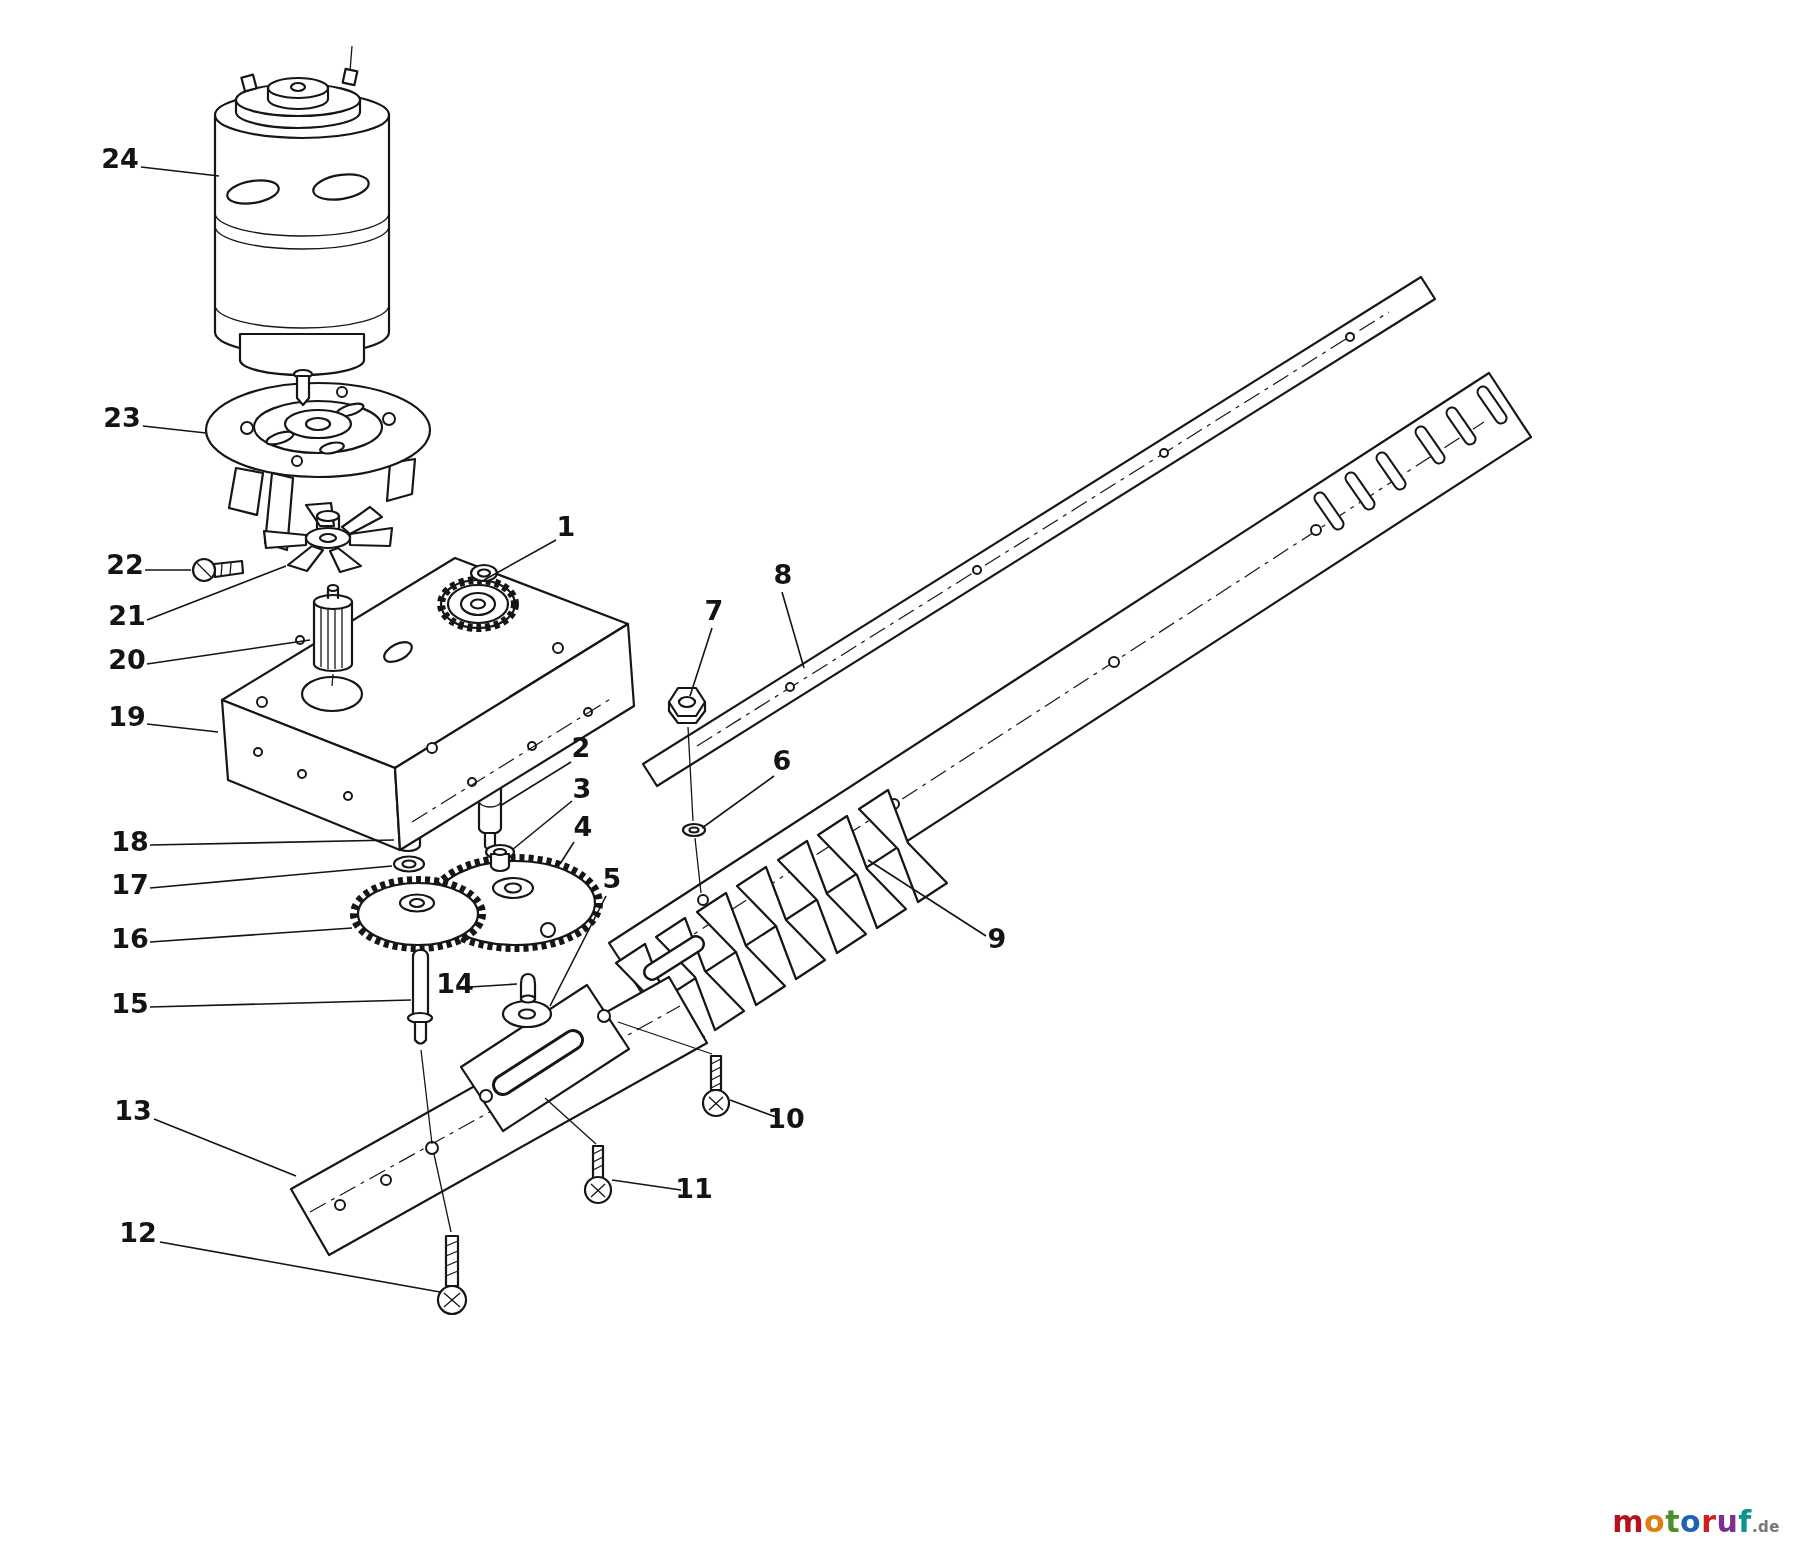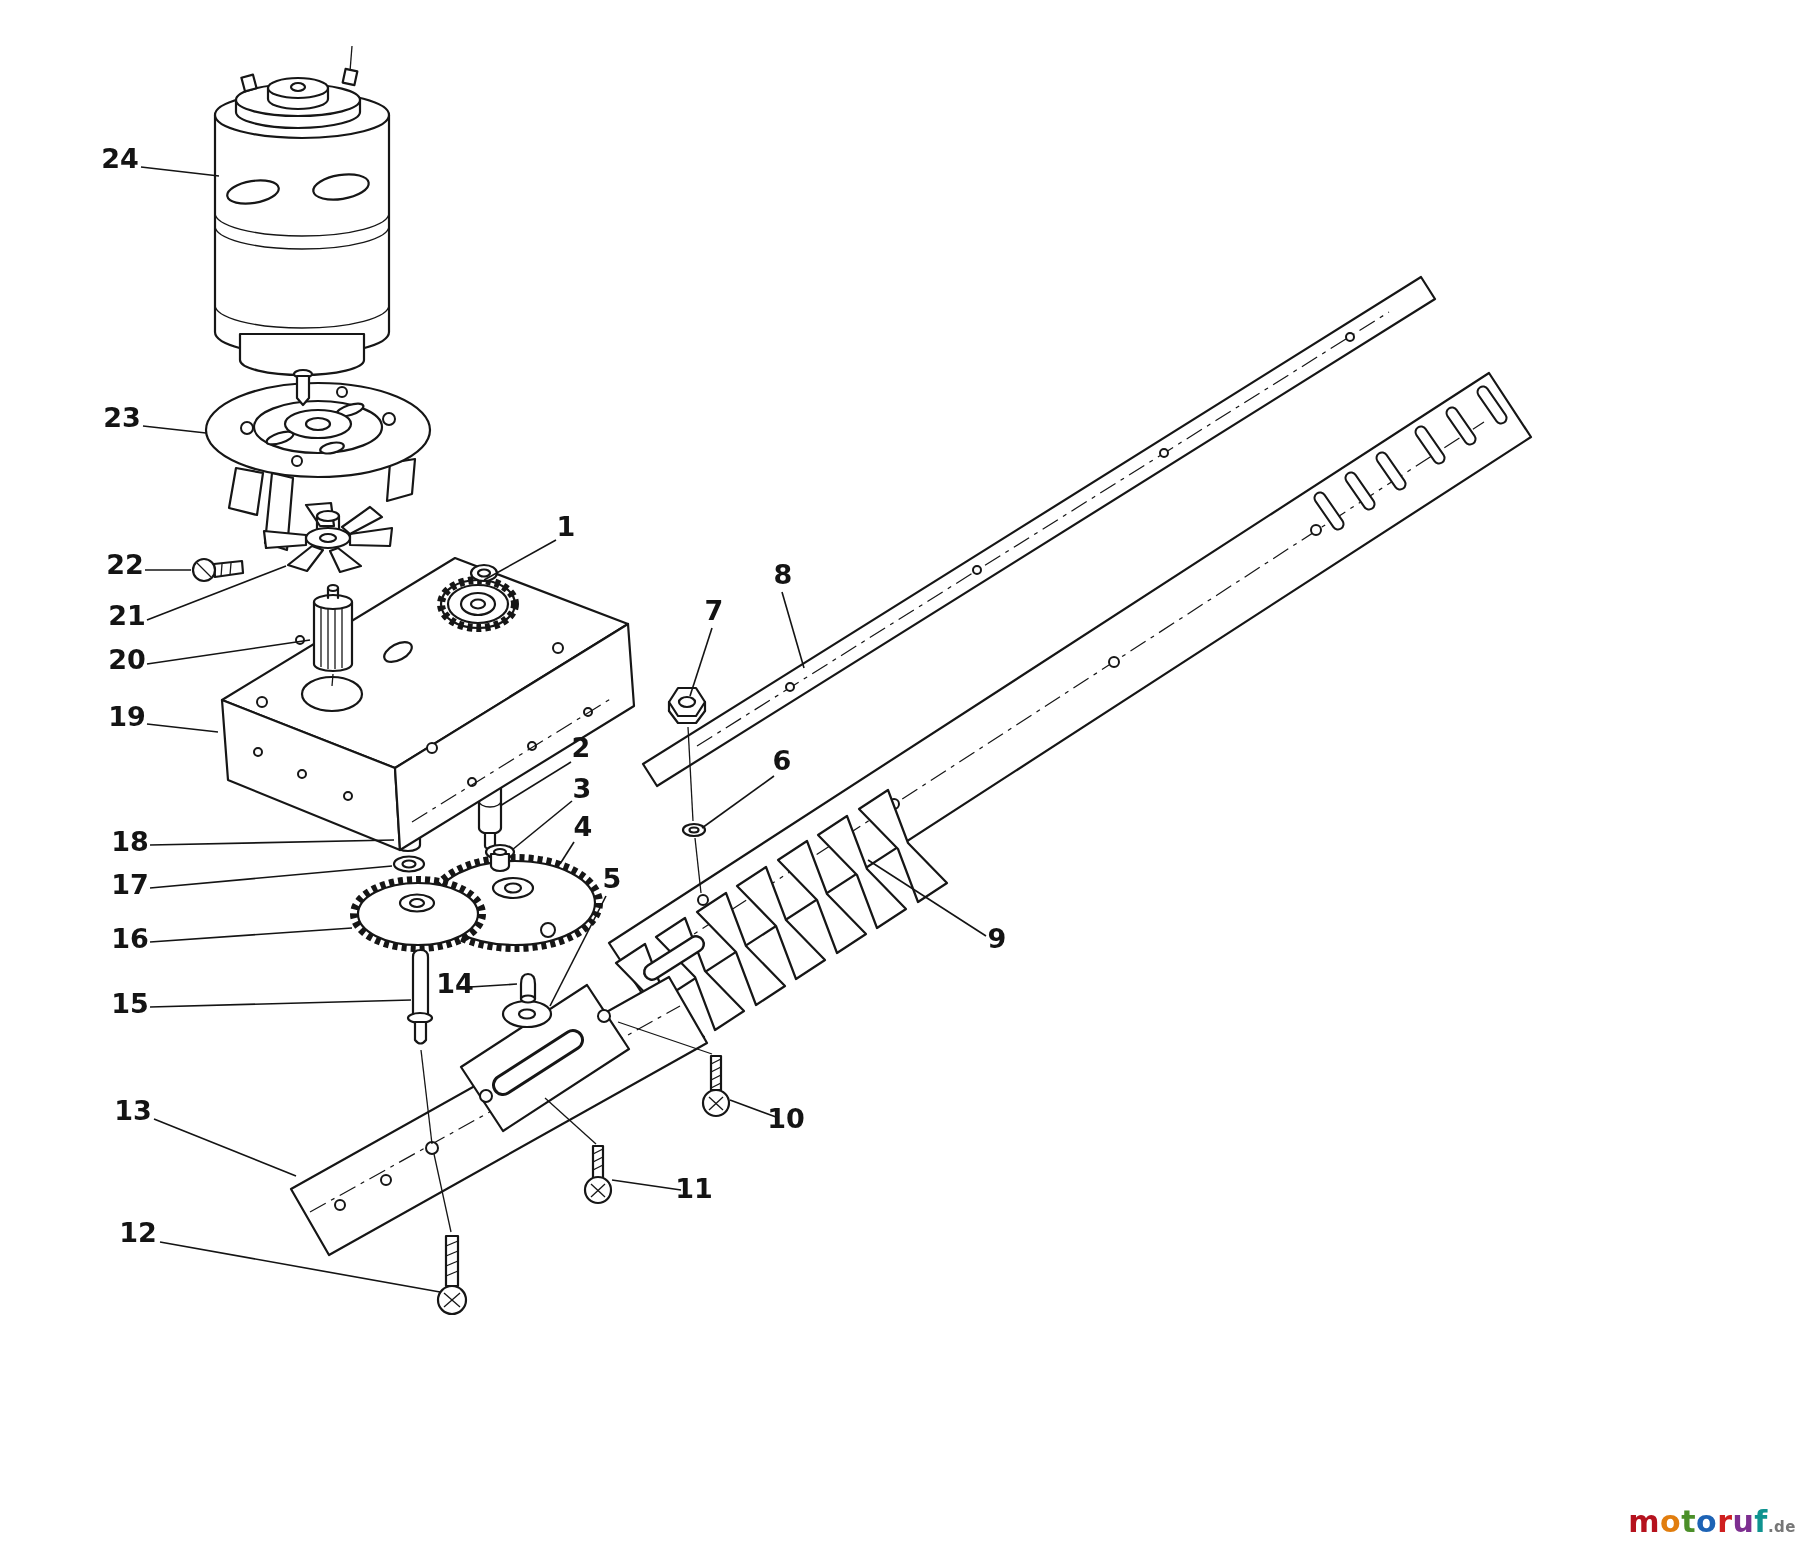--- a/index.html
+++ b/index.html
@@ -9,21 +9,21 @@
   .fw{fill:#ffffff;stroke:var(--ink,#161616);stroke-width:2.2;stroke-linejoin:round;stroke-linecap:round;}
   .ln{fill:none;stroke:var(--ink,#161616);stroke-width:2.2;stroke-linejoin:round;stroke-linecap:round;}
   .thin{fill:none;stroke:var(--ink,#161616);stroke-width:1.3;}
   .teeth{fill:none;stroke:var(--ink,#161616);stroke-width:8;stroke-dasharray:5 4;}
   .dash{fill:none;stroke:var(--ink,#161616);stroke-width:1.2;stroke-dasharray:18 6 4 6;}
   .lead{stroke:#141414;stroke-width:1.6;fill:none;}
   .slotO{stroke:var(--ink,#161616);fill:none;stroke-linecap:round;}
   .slotI{stroke:#ffffff;fill:none;stroke-linecap:round;}
   .hole{fill:#ffffff;stroke:var(--ink,#161616);stroke-width:2;}
   text.num{font-family:"DejaVu Sans",sans-serif;font-weight:bold;font-size:27px;fill:#141414;text-anchor:middle;}
-  .watermark{position:absolute;right:4px;bottom:12px;font-weight:bold;font-size:30px;letter-spacing:.5px;
+  .watermark{position:absolute;right:20px;bottom:12px;font-weight:bold;font-size:30px;letter-spacing:.5px;
              font-family:"DejaVu Sans",sans-serif;}
   .watermark .suffix{font-size:15px;font-weight:bold;}
 </style>
 </head>
 <body>
 
 <div class="page" style="--ink: #161616; --paper: #ffffff;">
 <svg width="1800" height="1551" viewBox="0 0 1800 1551">
 
   <g>

